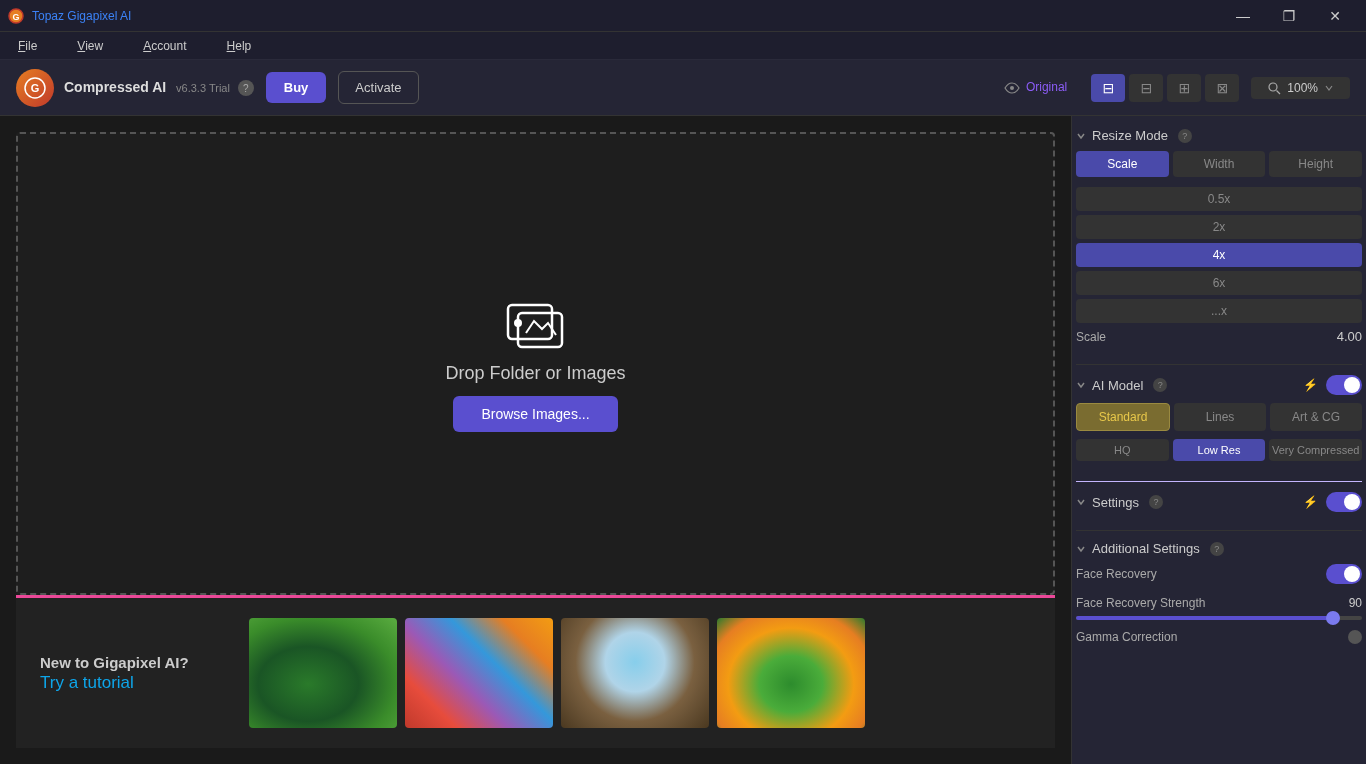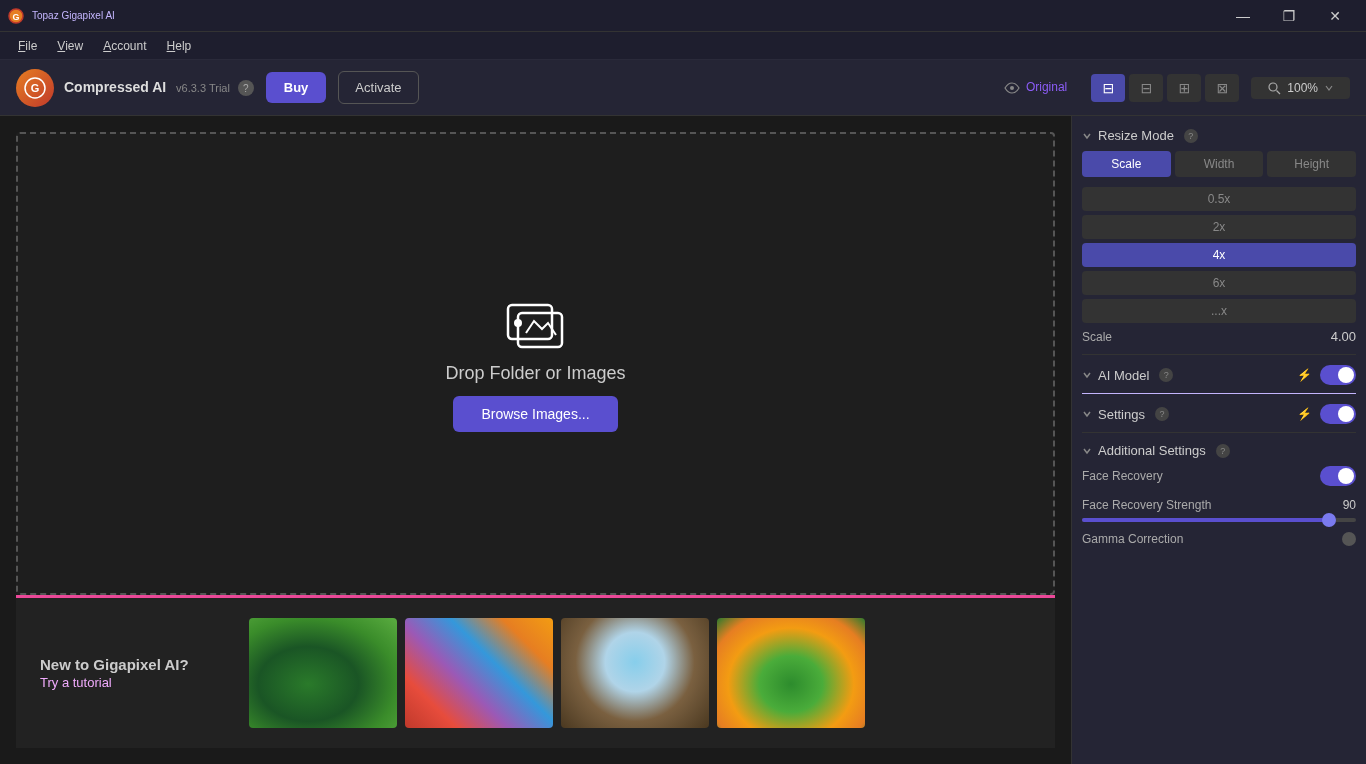--- a/index.html
+++ b/index.html
@@ -9,33 +9,33 @@
     #title-bar {
       background: #1e1e2e;
       height: 32px;
       display: flex;
       align-items: center;
       justify-content: space-between;
       padding: 0 8px;
       border-bottom: 1px solid #333;
     }
     #title-bar-left { display: flex; align-items: center; gap: 8px; }
-    #title-bar-title { font-size: 10px; color: #c4b5fd; }
+    #title-bar-title { font-size: 12px; color: #3b82f6; }
     #title-bar-controls { display: flex; gap: 0; }
     .tb-btn { width: 46px; height: 32px; background: transparent; border: none; color: #ccc; font-size: 14px; cursor: pointer; display: flex; align-items: center; justify-content: center; }
 
     
     #menu-bar {
       background: #1e1e2e;
       height: 28px;
       display: flex;
       align-items: center;
       padding: 0 8px;
       border-bottom: 1px solid #2a2a3a;
-      gap: 0;
+      gap: 20px;
     }
     .menu-item { padding: 2px 10px; font-size: 12px; color: #ccc; cursor: pointer; border-radius: 3px; }
     .menu-item span { text-decoration: underline; }
 
     
     #toolbar {
       background: #252535;
       height: 56px;
       display: flex;
       align-items: center;
@@ -85,38 +85,39 @@
     #tutorial-section {
       background: #222;
       padding: 20px 24px;
       display: flex;
       align-items: center;
       gap: 20px;
       border-top: 3px solid #ec4899;
     }
     #tutorial-text { color: #ccc; }
     #tutorial-title { font-size: 15px; font-weight: 600; }
-    #tutorial-sub { font-size: 13px; color: #f0abfc; margin-top: 2px; }
+    #tutorial-sub { font-size: 17px; color: #0ea5e9; margin-top: 2px; }
     #tutorial-images { display: flex; gap: 8px; margin-left: 40px; }
     .tutorial-thumb {
       width: 148px; height: 110px;
       border-radius: 4px;
       overflow: hidden;
       background: #333;
     }
 
     
     #right-panel {
       width: 295px;
       background: #252535;
       border-left: 1px solid #333;
       overflow-y: auto;
-      padding: 12px 10px;
+      padding: 12px 4px;
       display: flex;
       flex-direction: column;
+      gap: 10px;
     }
 
     
     .section-header {
       display: flex;
       align-items: center;
       gap: 6px;
       margin-bottom: 8px;
     }
     .section-title { font-size: 13px; color: #ccc; font-weight: 500; }
@@ -362,20 +363,30 @@
             <path d="M2 3l3 4 3-4" fill="none" stroke="#888" stroke-width="1.5"></path>
           </svg>
         <span class="section-title">AI Model</span>
         <span class="section-help help-badge">?</span>
         <div class="section-spacer"></div>
         <span class="lightning">⚡</span>
         <div class="toggle-switch on">
           <div class="toggle-knob"></div>
         </div>
       </div>
+      <div class="model-tabs">
+        <button class="model-tab active">Standard</button>
+        <button class="model-tab inactive">Lines</button>
+        <button class="model-tab inactive">Art &amp; CG</button>
+      </div>
+      <div class="quality-tabs">
+        <button class="quality-tab inactive">HQ</button>
+        <button class="quality-tab active">Low Res</button>
+        <button class="quality-tab inactive">Very Compressed</button>
+      </div>
     </div>
 
     <div class="settings-section">
       <div class="section-header">
         <svg width="10" height="10" viewBox="0 0 10 10">
             <path d="M2 3l3 4 3-4" fill="none" stroke="#888" stroke-width="1.5"></path>
           </svg>
         <span class="section-title">Settings</span>
         <span class="section-help help-badge">?</span>
         <div class="section-spacer"></div>

